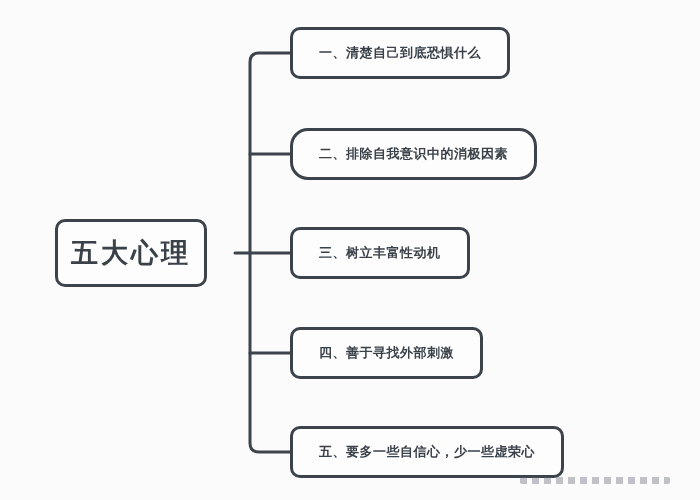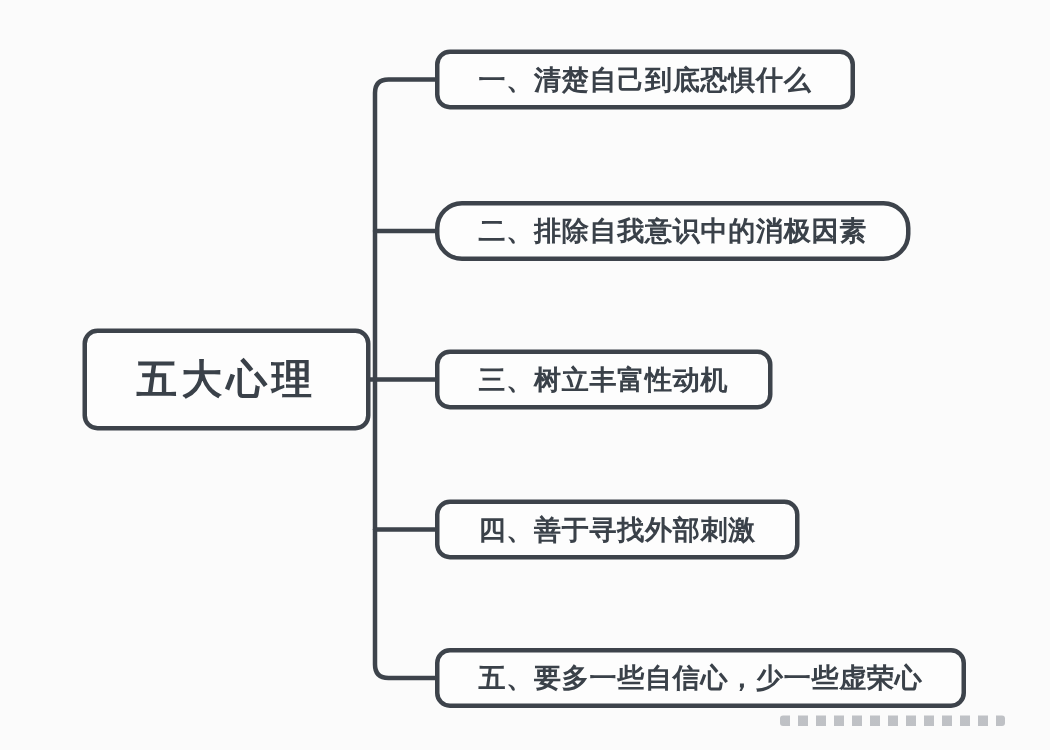--- a/index.html
+++ b/index.html
@@ -35,29 +35,29 @@
     font-weight: bold;
     white-space: nowrap;
     display: flex;
     align-items: center;
     justify-content: center;
     transform: translateY(-50%);
   }
   .root-node {
     left: 55px;
     top: 253px;
-    width: 192px;
+    width: 152px;
     height: 68px;
     font-size: 27px;
     letter-spacing: 3px;
   }
   .branch-node {
     left: 290px;
-    height: 40px;
-    font-size: 18px;
+    height: 52px;
+    font-size: 13px;
     padding: 0 26px;
     letter-spacing: 0.5px;
   }
   .b1 { top: 53px; }
   .b2 { top: 154px; border-radius: 18px; }
   .b3 { top: 253px; }
   .b4 { top: 353px; }
   .b5 { top: 452px; }
   .watermark-marks {
     position: absolute;

